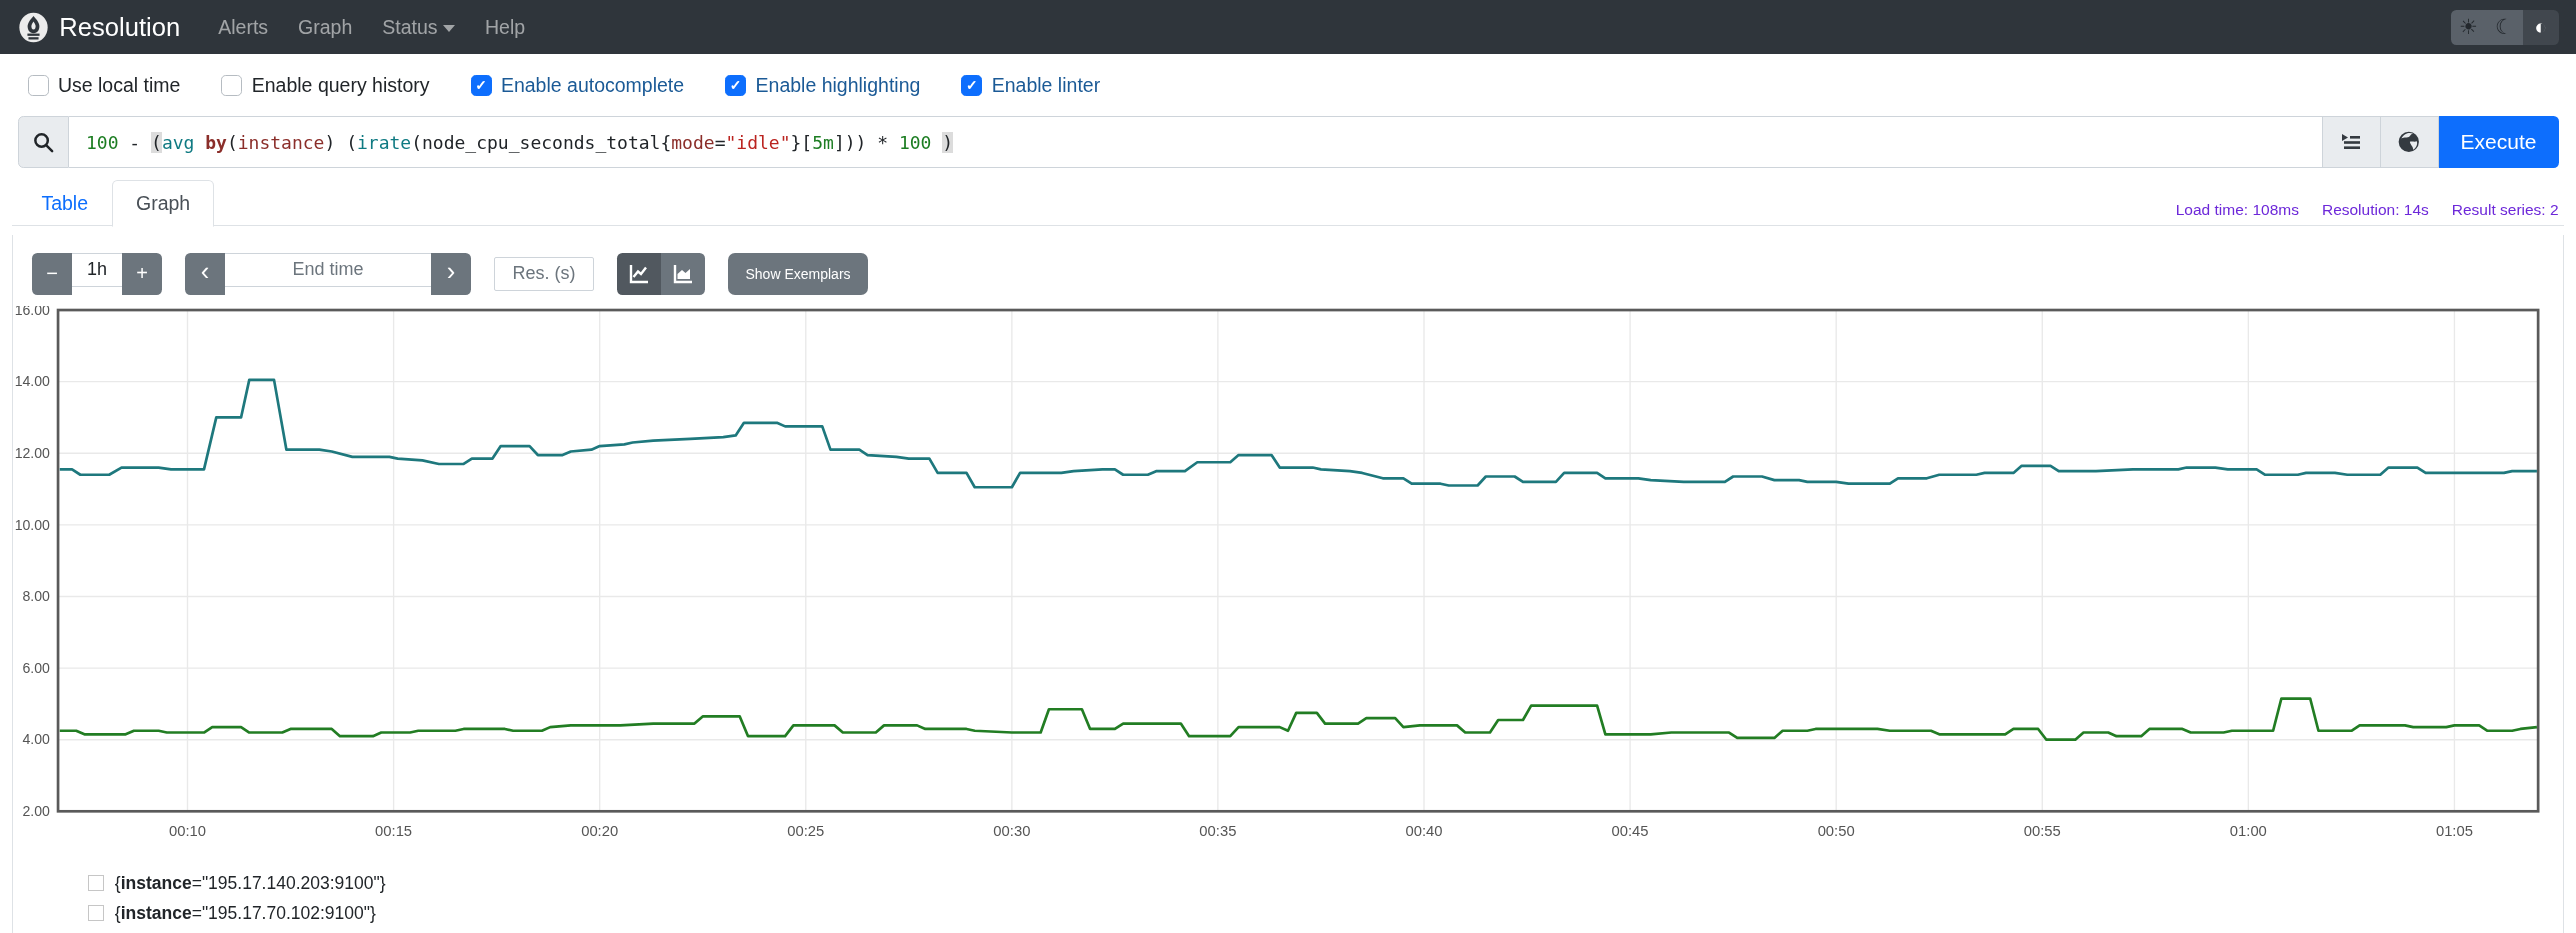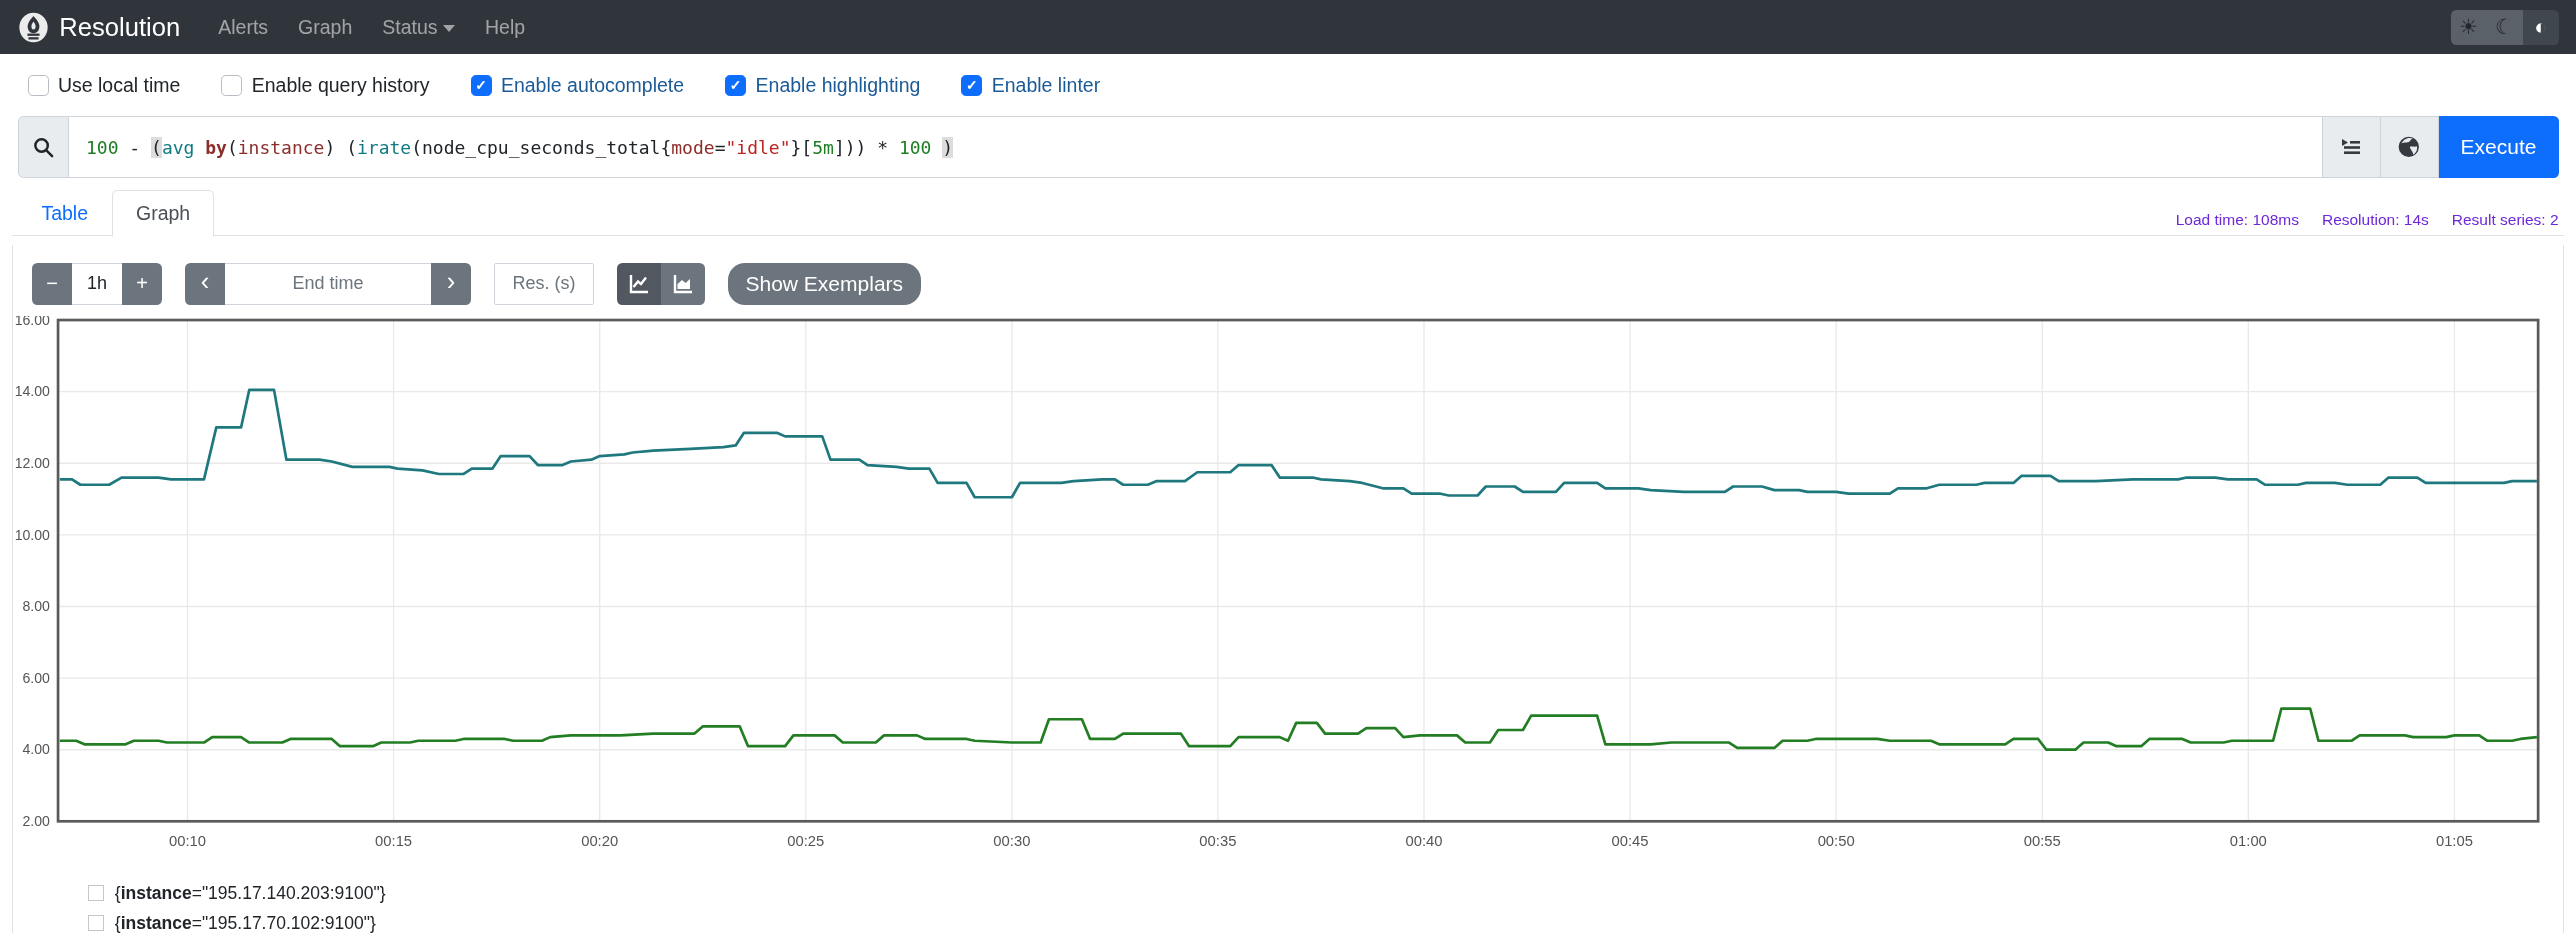--- a/index.html
+++ b/index.html
@@ -25,21 +25,21 @@
   
   .options { display:flex; align-items:center; padding:0 17.5px; height:62px; }
   .opt { display:flex; align-items:center; margin-right:31px; font-size:19.5px; cursor:pointer;padding-left:10px; }
   .cb { width:21px; height:21px; border:1.3px solid #b6bcc2; border-radius:4.7px; background:#fff; margin-right:9.4px; display:flex; align-items:center; justify-content:center; flex:none; }
   .opt.checked .cb { background:#0d6efd; border-color:#0d6efd; }
   .cb .mark { display:none; color:#fff; font-size:14px; font-weight:bold; line-height:1; }
   .opt.checked .cb .mark { display:block; }
   .opt.checked .opt-label { color:#1b5a96; }
 
   
-  .query-row { display:flex; align-items:stretch; margin:0 17.5px 4px 17.5px; height:62px; }
+  .query-row { display:flex; align-items:stretch; margin:0 17.5px 4px 17.5px; height:52px; }
   .qr-addon { background:#e9ecef; border:1.3px solid #ced4da; display:flex; align-items:center; justify-content:center; }
   .qr-search { width:51px; border-radius:5.4px 0 0 5.4px; }
   .query-input { flex:1; background:#fff; border:1.3px solid #ced4da; border-left:none; display:flex; align-items:center; padding:0 17.5px; font-family:"DejaVu Sans Mono", monospace; font-size:18px; white-space:pre; overflow:hidden; cursor:text; }
   .qr-btn { width:58px; border-left:none; cursor:pointer; }
   .execute-btn { width:120px; background:#0d6efd; color:#fff; border:none; font-size:21px; border-radius:0 5.4px 5.4px 0; cursor:pointer; font-family:inherit; }
   .tk-num { color:#1c7d22; } .tk-dur { color:#1c7d22; }
   .tk-fn { color:#0f7a82; }
   .tk-kw { color:#8b2e2a; font-weight:bold; }
   .tk-lbl { color:#8b2e2a; }
   .tk-str { color:#bb2420; }
@@ -56,28 +56,28 @@
   
   .tab-content { margin:0 12px; border:1.3px solid #dee2e6; border-top:none; padding:17.5px 0 19px 0; }
 
   
   .toolbar { display:flex; align-items:center; padding:0 19px; gap:23px; }
   .group { display:flex; }
   .tb-btn { height:42px; background:#6c757d; color:#fff; border:none; font-size:20px; display:flex; align-items:center; justify-content:center; cursor:pointer; font-family:inherit; }
   .tb-btn.sq { width:40px; }
   .group > :first-child { border-radius:5.4px 0 0 5.4px; }
   .group > :last-child { border-radius:0 5.4px 5.4px 0; }
-  .tb-input { height:42px; border:1.3px solid #ced4da; font-size:18px; text-align:center; color:#212529; font-family:inherit; padding:0 5.4px; }
+  .tb-input { height:34px; border:1.3px solid #ced4da; font-size:18px; text-align:center; color:#212529; font-family:inherit; padding:0 5.4px; }
   .tb-input::placeholder { color:#6c757d; opacity:1; }
   .in-range { width:50px; border-left:none; border-right:none; }
   .in-end { width:206px; border-left:none; border-right:none; }
   .in-res { width:100px; border:1.3px solid #ced4da; border-radius:2px; }
   .tb-btn.chart-type { width:44px; }
   .tb-btn.chart-type.active { background:#51585f; }
-  .tb-btn.exemplars { padding:0 17.5px; border-radius:17px; font-size:21px; }
+  .tb-btn.exemplars { padding:0 17.5px; border-radius:7px; font-size:14px; }
   .chev { font-size:25.6px; line-height:1; margin-top:-4px; }
 
   
   .chart-wrap { margin-top:10.8px;text-decoration:underline; }
   .tick { font-family:"Liberation Sans", sans-serif; font-size:22px; fill:#555; }
   .ytick { font-size:21px; }
 
   
   .legend { margin:20px 0 0 75px; }
   .legend-item { display:flex; align-items:center; margin-bottom:9.4px; font-size:17.5px; color:#212529; cursor:pointer; }

